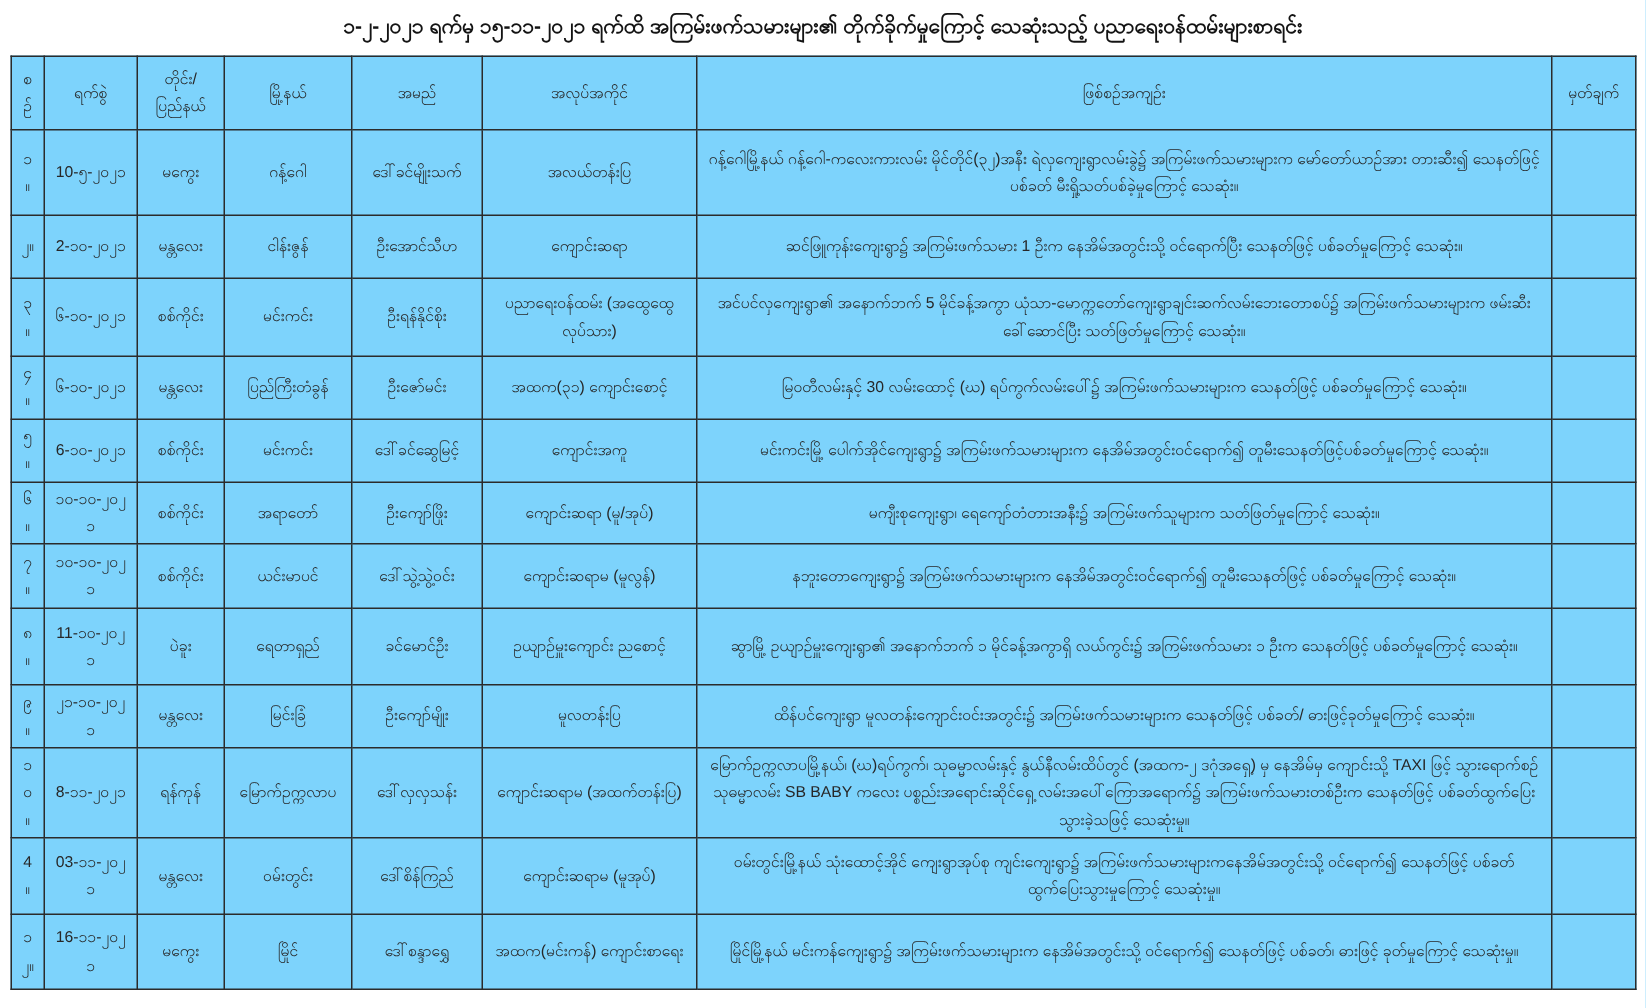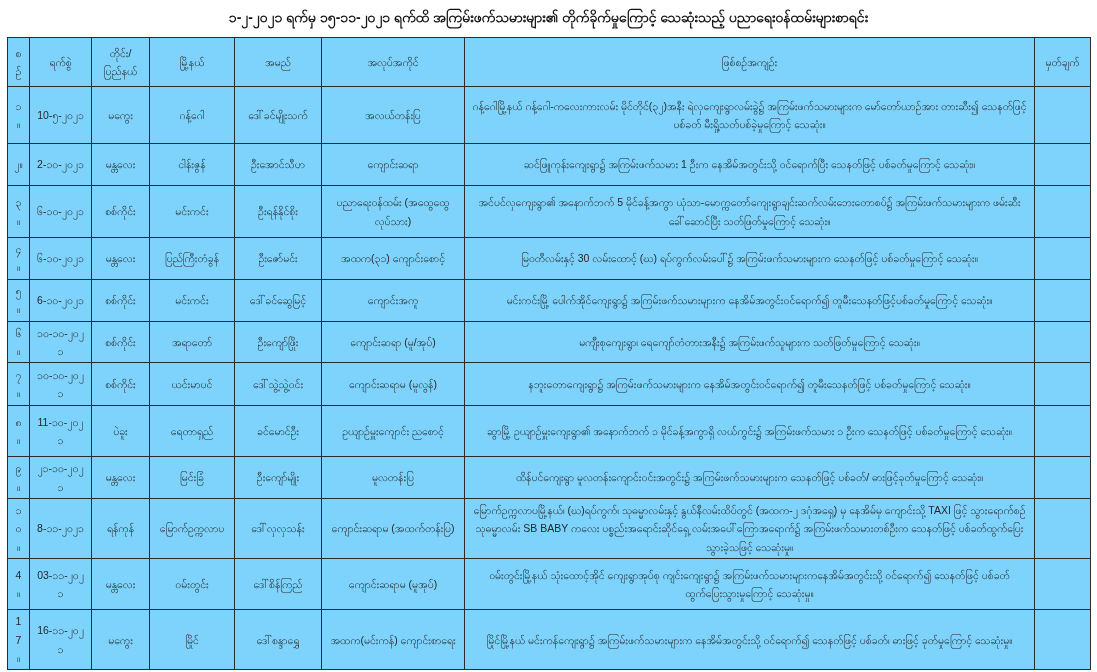--- a/index.html
+++ b/index.html
@@ -204,21 +204,21 @@
     <td class="c-no">4။</td>
     <td class="c-date">03-၁၁-၂၀၂၁</td>
     <td class="c-region">မန္တလေး</td>
     <td class="c-township">ဝမ်းတွင်း</td>
     <td class="c-name">ဒေါ်စိန်ကြည်</td>
     <td class="c-occupation">ကျောင်းဆရာမ (မူအုပ်)</td>
     <td class="c-incident">ဝမ်းတွင်းမြို့နယ် သုံးထောင့်အိုင် ကျေးရွာအုပ်စု ကျင်းကျေးရွာ၌ အကြမ်းဖက်သမားများကနေအိမ်အတွင်းသို့ ဝင်ရောက်၍ သေနတ်ဖြင့် ပစ်ခတ်ထွက်ပြေးသွားမှုကြောင့် သေဆုံးမှု။</td>
     <td class="c-remark"></td>
   </tr>
         <tr>
-    <td class="c-no">17။</td>
+    <td class="c-no">၁၂။</td>
     <td class="c-date">16-၁၁-၂၀၂၁</td>
     <td class="c-region">မကွေး</td>
     <td class="c-township">မြိုင်</td>
     <td class="c-name">ဒေါ်စန္ဒာရွှေ</td>
     <td class="c-occupation">အထက(မင်းကန်) ကျောင်းစာရေး</td>
     <td class="c-incident">မြိုင်မြို့နယ် မင်းကန်ကျေးရွာ၌ အကြမ်းဖက်သမားများက နေအိမ်အတွင်းသို့ ဝင်ရောက်၍ သေနတ်ဖြင့် ပစ်ခတ်၊ ဓားဖြင့် ခုတ်မှုကြောင့် သေဆုံးမှု။</td>
     <td class="c-remark"></td>
   </tr>
       </tbody>
   </table>

